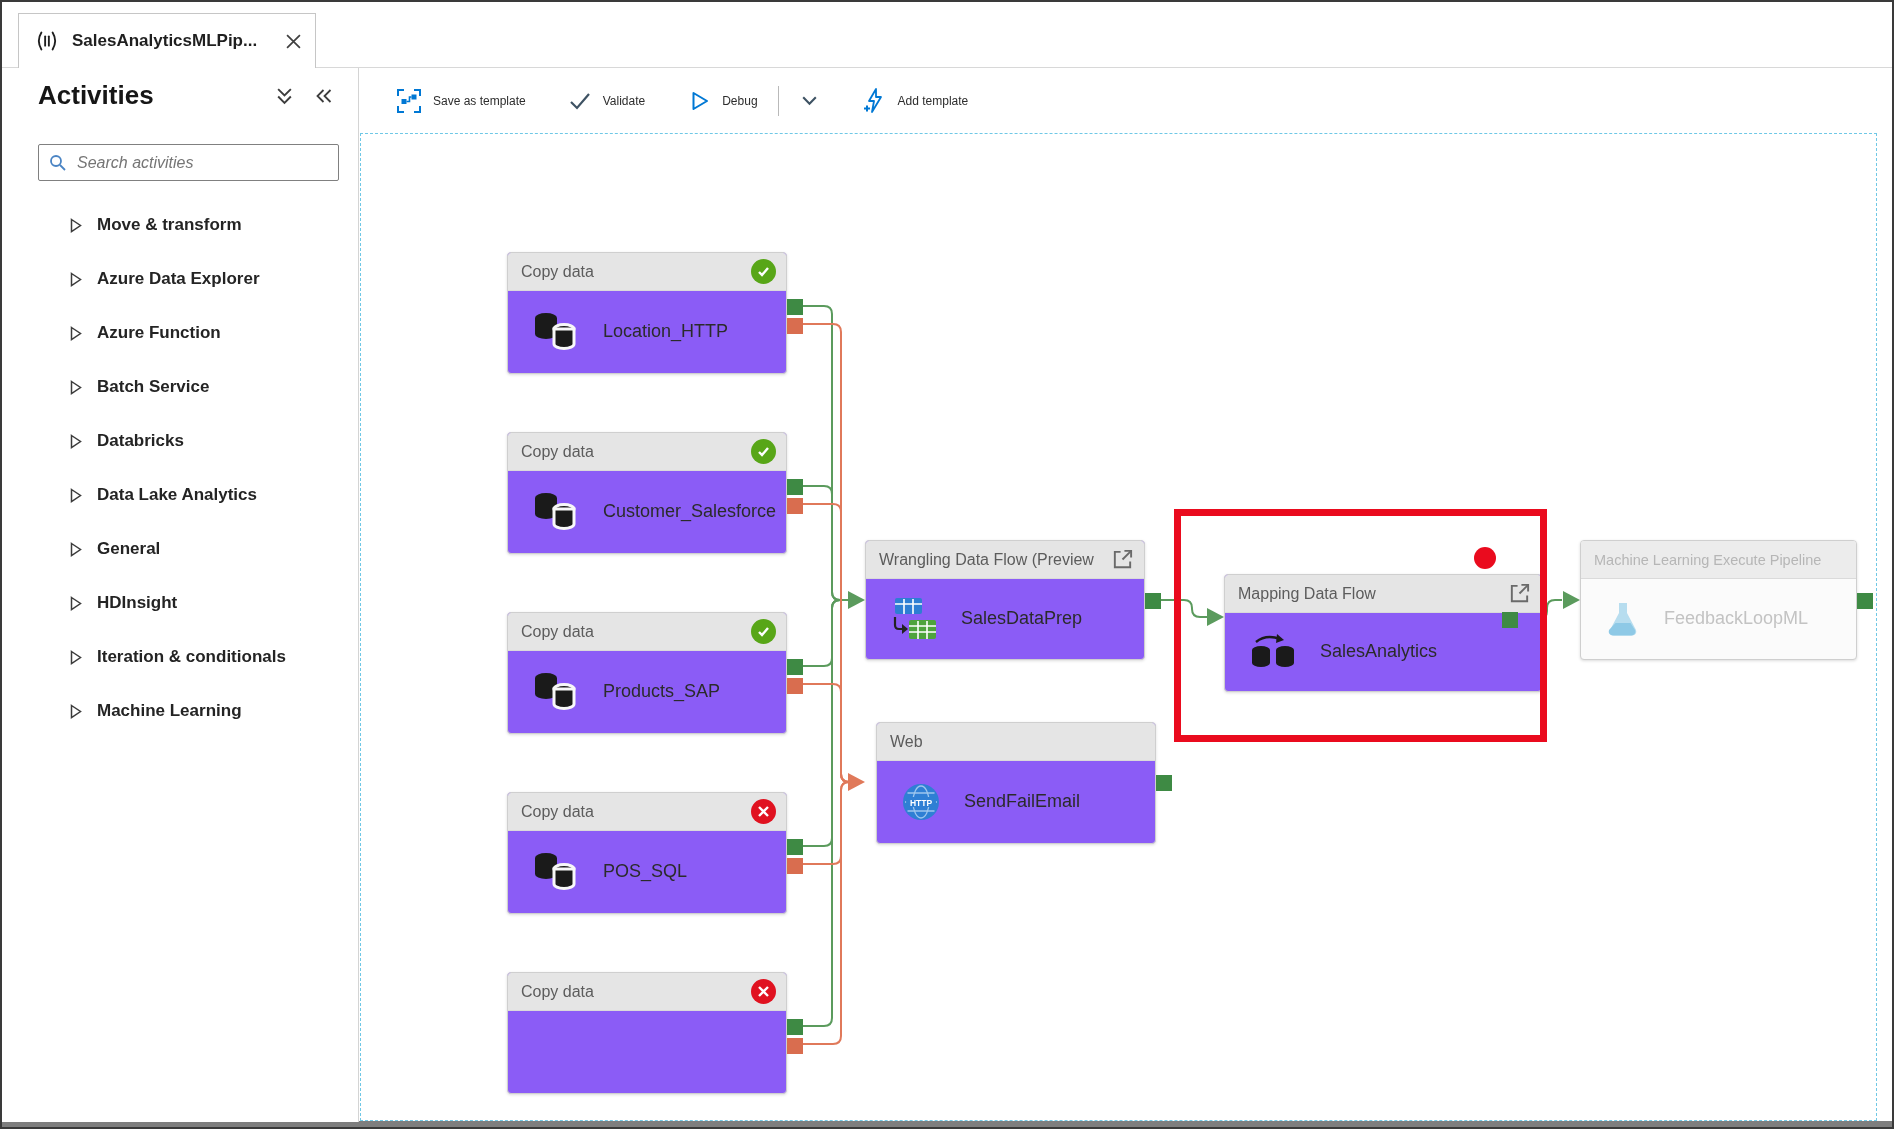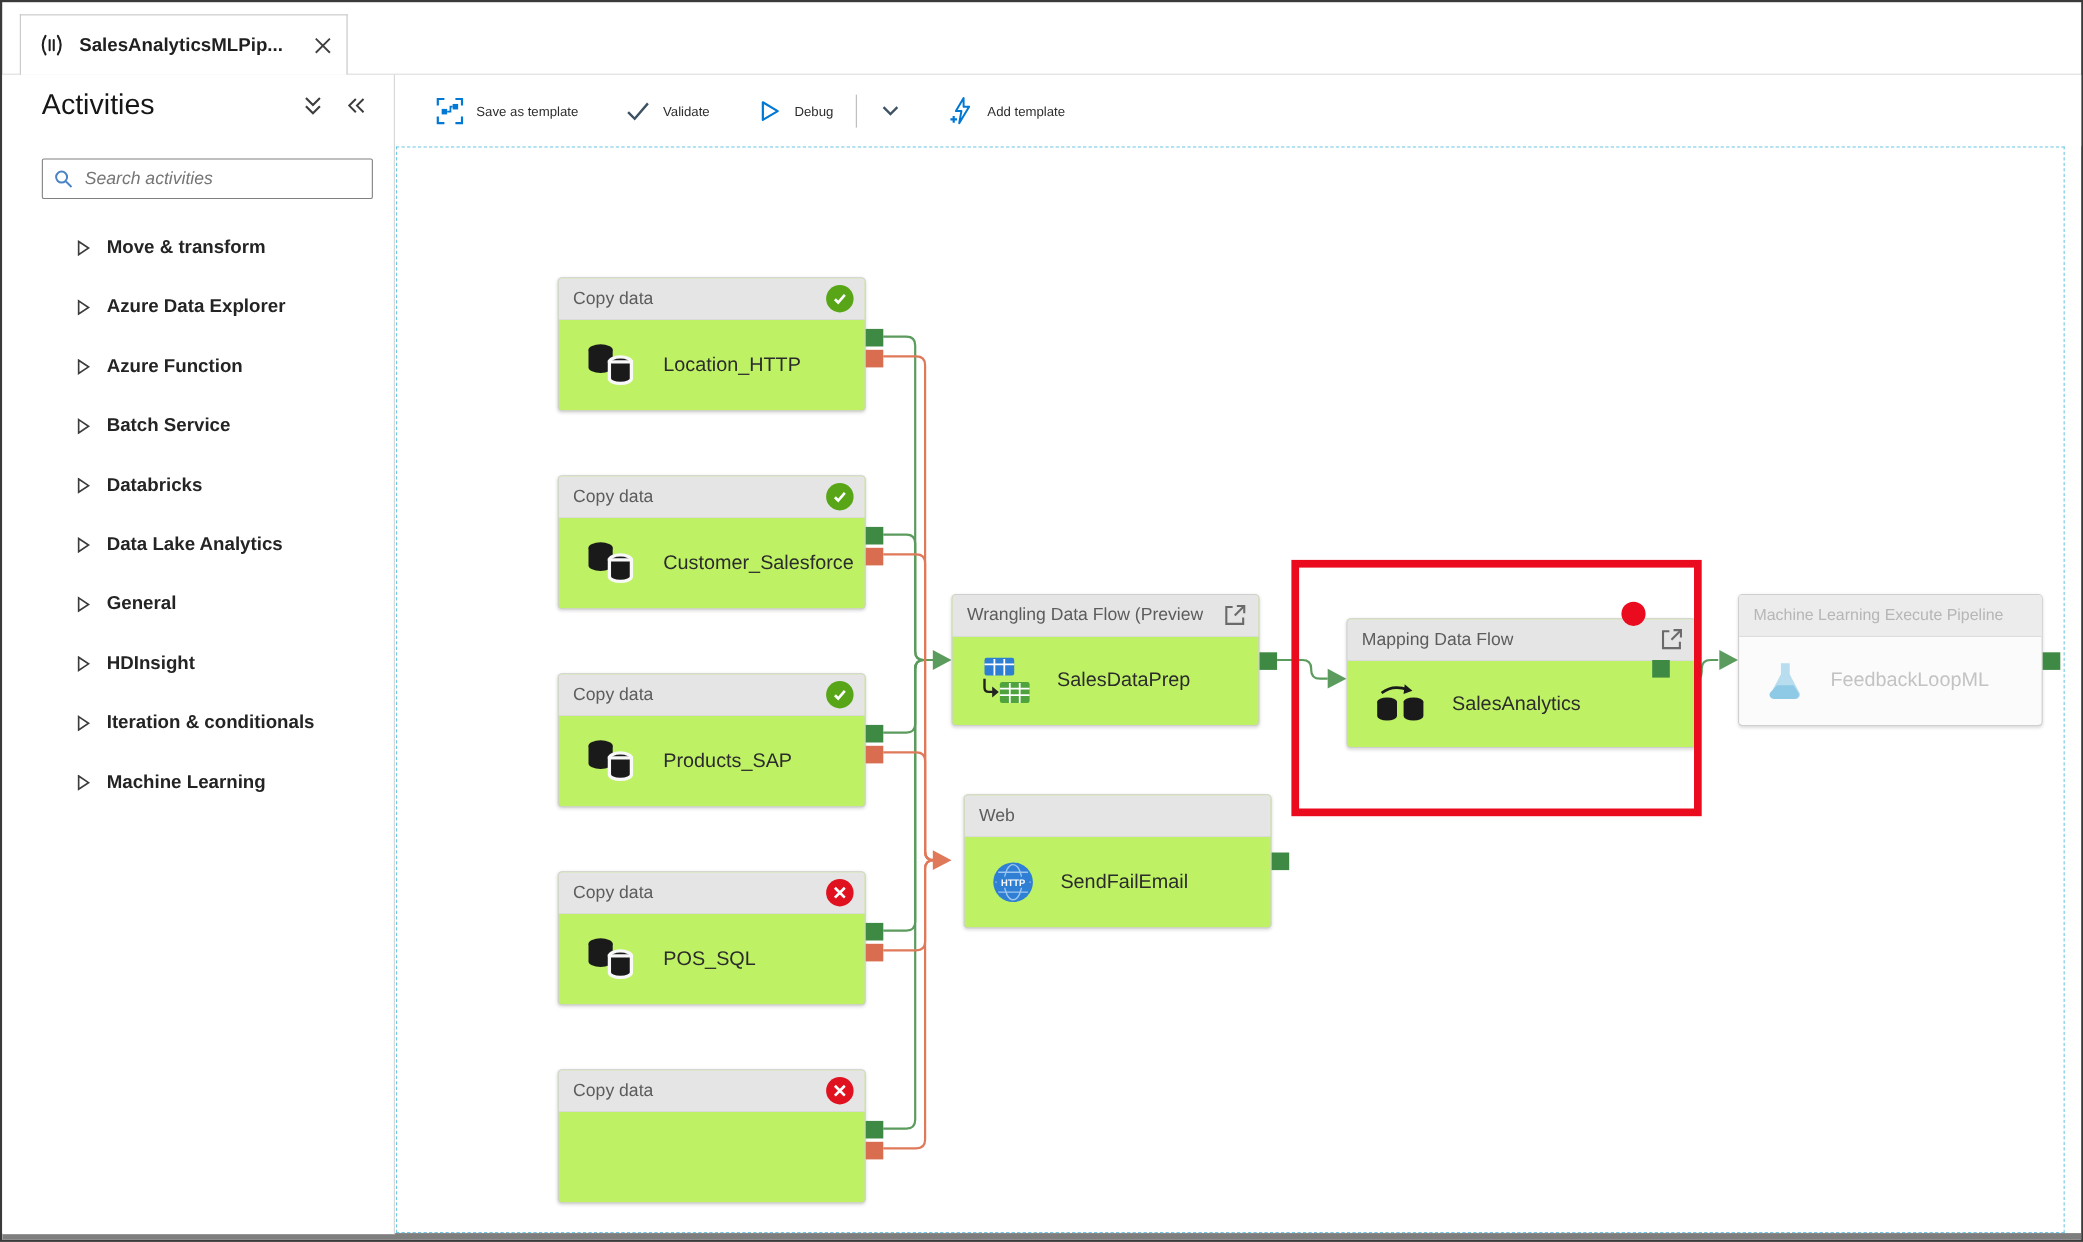--- a/index.html
+++ b/index.html
@@ -18,21 +18,21 @@
   .tab{position:absolute;left:16px;top:11px;width:298px;height:55px;background:#fff;
     border:1px solid #c6c6c6;border-bottom:none;z-index:2;display:flex;align-items:center;
     padding:0 14px;gap:11px}
   .tab-title{font-size:17px;font-weight:600;color:#1f1f1f;white-space:nowrap;overflow:hidden}
   .icon{display:inline-flex;align-items:center;justify-content:center;flex:none}
 
   
   .sidebar{position:absolute;left:0;top:66px;width:357px;height:1054px;background:#fff;
     border-right:1px solid #d4d4d4;z-index:1}
   .sidebar-header{position:absolute;left:36px;top:12px;right:24px;display:flex;align-items:center}
-  .sidebar-title{font-size:26px;font-weight:400;color:#161616}
+  .sidebar-title{font-size:26px;font-weight:700;color:#161616}
   .sidebar-header .spacer{flex:1}
   .search-box{position:absolute;left:36px;top:76px;width:301px;height:37px;border:1px solid #808080;
     border-radius:2px;display:flex;align-items:center;padding:0 10px;gap:9px;background:#fff}
   .search-box input{border:none;outline:none;font-style:italic;font-size:16px;color:#6f6f6f;
     width:100%;font-family:"Liberation Sans",sans-serif;background:transparent}
   .cat-list{position:absolute;left:0;top:130px;width:100%}
   .cat-item{height:54px;display:flex;align-items:center;padding-left:68px;gap:15px;cursor:pointer}
   .cat-label{font-size:17px;font-weight:600;color:#242424}
 
   
@@ -41,21 +41,21 @@
   .tb-btn{display:flex;align-items:center;gap:11px;font-size:12px;color:#2d2d2d;cursor:pointer;white-space:nowrap}
   .tb-gap{width:42px;flex:none}
   .tb-divider{width:1px;height:30px;background:#b9b9b9;margin:0 20px;flex:none}
 
   
   .canvas{position:absolute;left:358px;top:131px;width:1517px;height:988px;
     border:1px dashed #6fc8e6;background:#fff}
   .bottom-bar{position:absolute;left:0;top:1119px;width:100%;height:8px;background:#7e7e7e}
 
   
-  .node{position:absolute;background:#bef264;border:1px solid #cfcfcf;border-radius:4px;
+  .node{position:absolute;background:#8b5cf6;border:1px solid #cfcfcf;border-radius:4px;
     box-shadow:0 1px 3px rgba(0,0,0,.14);z-index:2;cursor:pointer}
   .node-header{height:38px;background:#e5e5e5;border-radius:3px 3px 0 0;display:flex;
     align-items:center;padding:0 10px 0 13px;border-bottom:1px solid #dadada}
   .node-type{font-size:16px;color:#5c5c5c;white-space:nowrap;overflow:hidden}
   .node-body{display:flex;align-items:center;padding-left:25px;gap:24px;height:calc(100% - 39px)}
   .node-name{font-size:18px;color:#2b2b2b;white-space:nowrap}
   .badge{width:25px;height:25px;border-radius:50%;margin-left:auto;display:flex;
     align-items:center;justify-content:center}
   .badge.succeeded{background:var(--clr-status-ok)}
   .badge.failed{background:var(--clr-status-err)}
@@ -460,21 +460,21 @@
           <path d="M3 19 H35 M5.5 10 H32.5 M5.5 28 H32.5" stroke="#9dc6ee" stroke-width="1.3"></path>
           <rect x="4" y="14" width="30" height="10" rx="5" fill="#2f7fd4"></rect>
           <text x="19" y="22.5" text-anchor="middle" font-family="Liberation Sans, sans-serif" font-size="8.5" font-weight="bold" fill="#fff">HTTP</text>
         </svg>
       </span>
       <span class="node-name">SendFailEmail</span>
     </div>
     <span class="port port-ok" style="top:52px"></span>
   </div>
 
-  <div class="node" style="left:1222px;top:560px;width:318px;height:118px">
+  <div class="node" style="left:1222px;top:572px;width:318px;height:118px">
     <div class="node-header">
       <span class="node-type">Mapping Data Flow</span>
       <span class="icon open-new">
         <svg width="23" height="23" viewBox="0 0 24 24" fill="none" stroke="#6a6a6a" stroke-width="2">
           <path d="M10 4 H4 V20 H20 V14"></path>
             <path d="M14 3 H21 V10"></path>
             <path d="M21 3 L12 12"></path>
         </svg>
       </span>
     </div>

